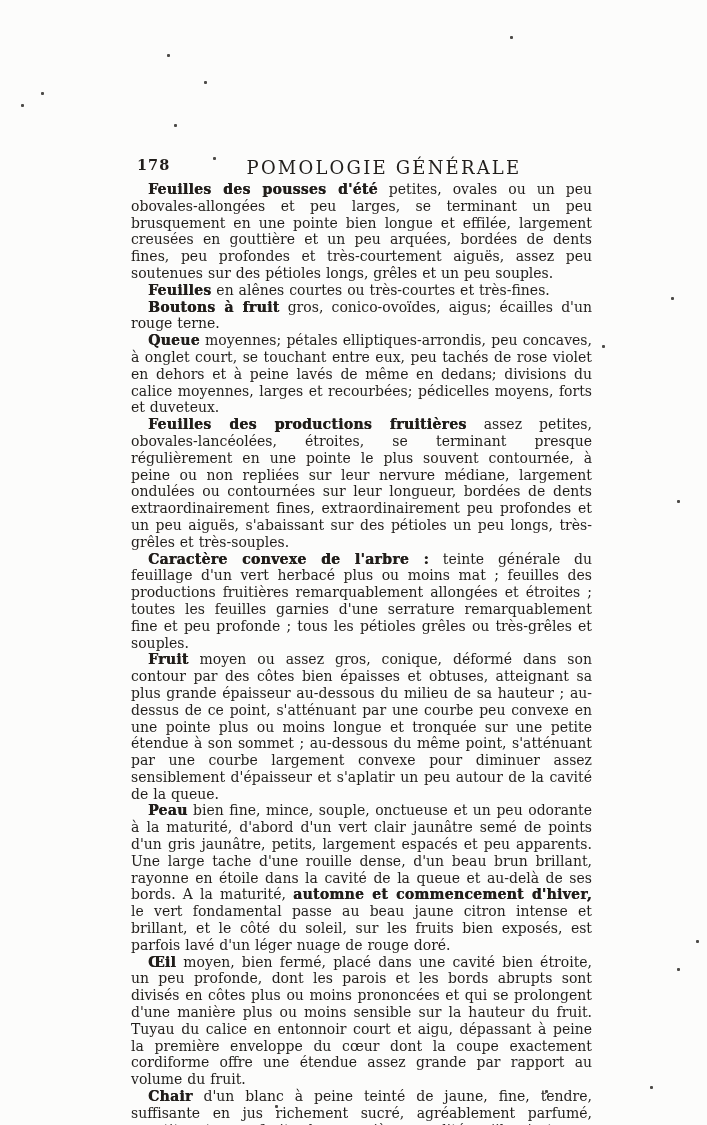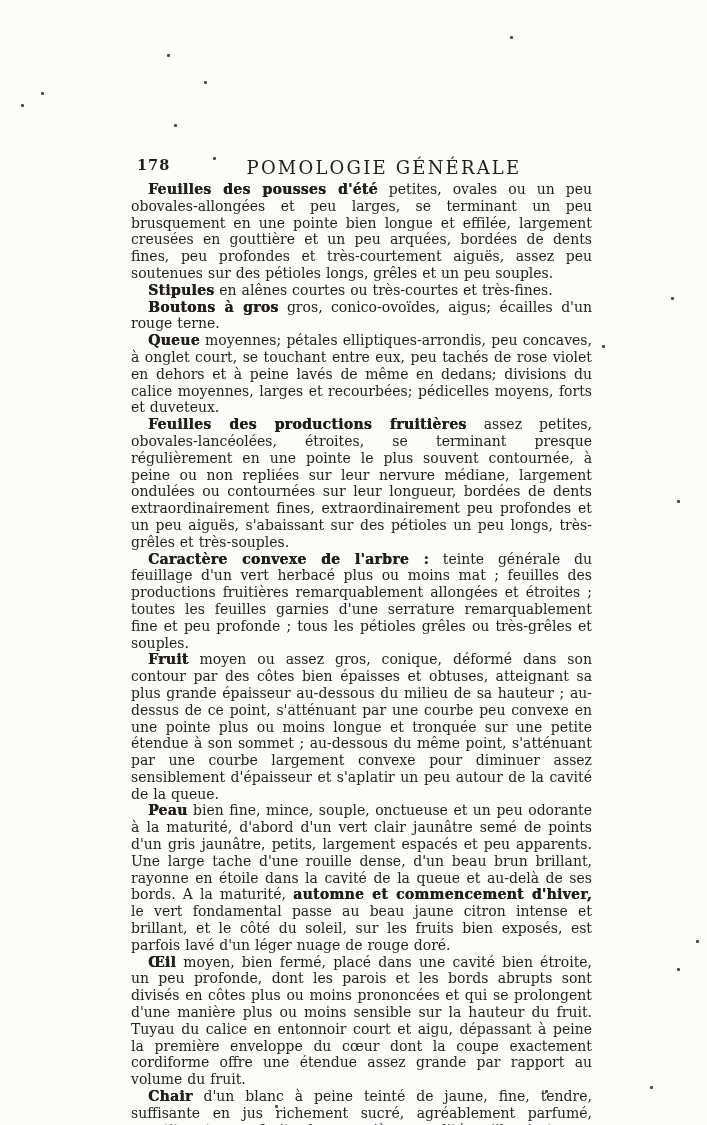--- a/index.html
+++ b/index.html
@@ -75,22 +75,22 @@
 <div class="page">
 
   <header class="running-head">
     <span class="page-number">178</span>
     <span class="head-title">POMOLOGIE GÉNÉRALE</span>
   </header>
 
   <section class="page-body">
 
   <p class="para"><span class="lead">Feuilles des pousses d'été</span><span class="txt"> petites, ovales ou un peu obovales-allongées et peu larges, se terminant un peu brusquement en une pointe bien longue et effilée, largement creusées en gouttière et un peu arquées, bordées de dents fines, peu profondes et très-courtement aiguës, assez peu soutenues sur des pétioles longs, grêles et un peu souples.</span></p>
-      <p class="para"><span class="lead">Stipules</span><span class="txt"> en alênes courtes ou très-courtes et très-fines.</span></p>
-      <p class="para"><span class="lead">Boutons à gros</span><span class="txt"> gros, conico-ovoïdes, aigus; écailles d'un rouge terne.</span></p>
+      <p class="para"><span class="lead">Feuilles</span><span class="txt"> en alênes courtes ou très-courtes et très-fines.</span></p>
+      <p class="para"><span class="lead">Boutons à fruit</span><span class="txt"> gros, conico-ovoïdes, aigus; écailles d'un rouge terne.</span></p>
       <p class="para"><span class="lead">Queue</span><span class="txt"> moyennes; pétales elliptiques-arrondis, peu concaves, à onglet court, se touchant entre eux, peu tachés de rose violet en dehors et à peine lavés de même en dedans; divisions du calice moyennes, larges et recourbées; pédicelles moyens, forts et duveteux.</span></p>
       <p class="para"><span class="lead">Feuilles des productions fruitières</span><span class="txt"> assez petites, obovales-lancéolées, étroites, se terminant presque régulièrement en une pointe le plus souvent contournée, à peine ou non repliées sur leur nervure médiane, largement ondulées ou contournées sur leur longueur, bordées de dents extraordinairement fines, extraordinairement peu profondes et un peu aiguës, s'abaissant sur des pétioles un peu longs, très-grêles et très-souples.</span></p>
       <p class="para"><span class="lead">Caractère convexe de l'arbre :</span><span class="txt"> teinte générale du feuillage d'un vert herbacé plus ou moins mat ; feuilles des productions fruitières remarquablement allongées et étroites ; toutes les feuilles garnies d'une serrature remarquablement fine et peu profonde ; tous les pétioles grêles ou très-grêles et souples.</span></p>
       <p class="para"><span class="lead">Fruit</span><span class="txt"> moyen ou assez gros, conique, déformé dans son contour par des côtes bien épaisses et obtuses, atteignant sa plus grande épaisseur au-dessous du milieu de sa hauteur ; au-dessus de ce point, s'atténuant par une courbe peu convexe en une pointe plus ou moins longue et tronquée sur une petite étendue à son sommet ; au-dessous du même point, s'atténuant par une courbe largement convexe pour diminuer assez sensiblement d'épaisseur et s'aplatir un peu autour de la cavité de la queue.</span></p>
       <p class="para"><span class="lead">Peau</span><span class="txt"> bien fine, mince, souple, onctueuse et un peu odorante à la maturité, d'abord d'un vert clair jaunâtre semé de points d'un gris jaunâtre, petits, largement espacés et peu apparents. Une large tache d'une rouille dense, d'un beau brun brillant, rayonne en étoile dans la cavité de la queue et au-delà de ses bords. A la maturité, </span><span class="lead">automne et commencement d'hiver,</span><span class="txt"> le vert fondamental passe au beau jaune citron intense et brillant, et le côté du soleil, sur les fruits bien exposés, est parfois lavé d'un léger nuage de rouge doré.</span></p>
       <p class="para"><span class="lead">Œil</span><span class="txt"> moyen, bien fermé, placé dans une cavité bien étroite, un peu profonde, dont les parois et les bords abrupts sont divisés en côtes plus ou moins prononcées et qui se prolongent d'une manière plus ou moins sensible sur la hauteur du fruit. Tuyau du calice en entonnoir court et aigu, dépassant à peine la première enveloppe du cœur dont la coupe exactement cordiforme offre une étendue assez grande par rapport au volume du fruit.</span></p>
       <p class="para"><span class="lead">Chair</span><span class="txt"> d'un blanc à peine teinté de jaune, fine, tendre, suffisante en jus richement sucré, agréablement parfumé, constituant un fruit de première qualité, s'il n'est pas consommé trop longtemps après l'époque exacte de sa maturité.</span></p>
     </section>
 
 </div>

